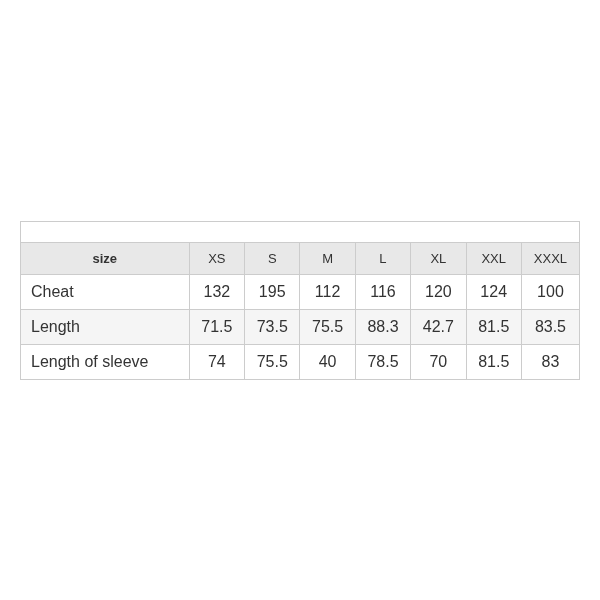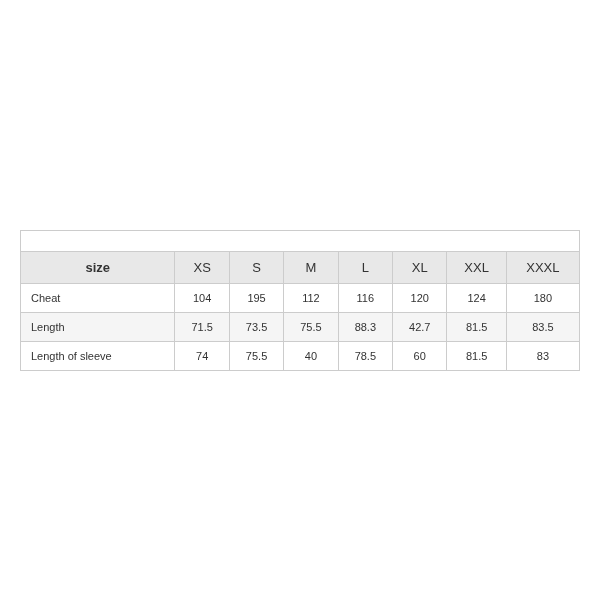--- a/index.html
+++ b/index.html
@@ -46,21 +46,21 @@
       border: 1px solid #cccccc;
       color: #333333;
     }
 
     .header-row td:first-child {
       font-weight: bold;
     }
 
     .data-row td {
       text-align: center;
-      font-size: 11px;
+      font-size: 16px;
       padding: 8px 6px;
       border: 1px solid #cccccc;
       color: #333333;
     }
 
     .data-row:nth-child(even) {
       background-color: #f5f5f5;
     }
 
     .data-row:nth-child(odd) {
@@ -86,43 +86,43 @@
       <td>XS</td>
       <td>S</td>
       <td>M</td>
       <td>L</td>
       <td>XL</td>
       <td>XXL</td>
       <td>XXXL</td>
     </tr>
     <tr class="data-row">
       <td>Cheat</td>
-      <td>104</td>
+      <td>132</td>
       <td>195</td>
       <td>112</td>
       <td>116</td>
       <td>120</td>
       <td>124</td>
-      <td>180</td>
+      <td>100</td>
     </tr>
     <tr class="data-row">
       <td>Length</td>
       <td>71.5</td>
       <td>73.5</td>
       <td>75.5</td>
       <td>88.3</td>
       <td>42.7</td>
       <td>81.5</td>
       <td>83.5</td>
     </tr>
     <tr class="data-row">
       <td>Length of sleeve</td>
       <td>74</td>
       <td>75.5</td>
       <td>40</td>
       <td>78.5</td>
-      <td>60</td>
+      <td>70</td>
       <td>81.5</td>
       <td>83</td>
     </tr>
   </tbody>
     </table>
 </div>
 
 </body></html>

